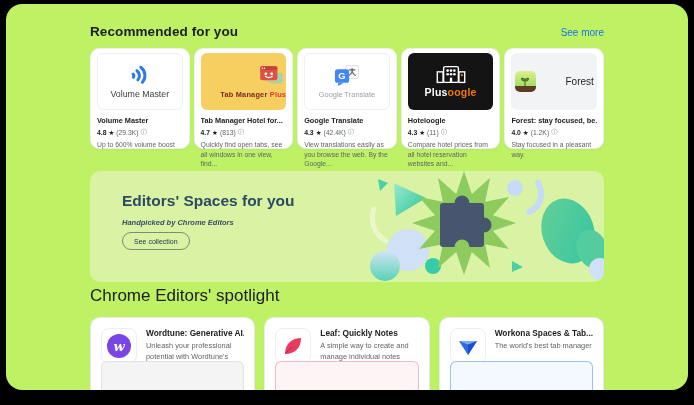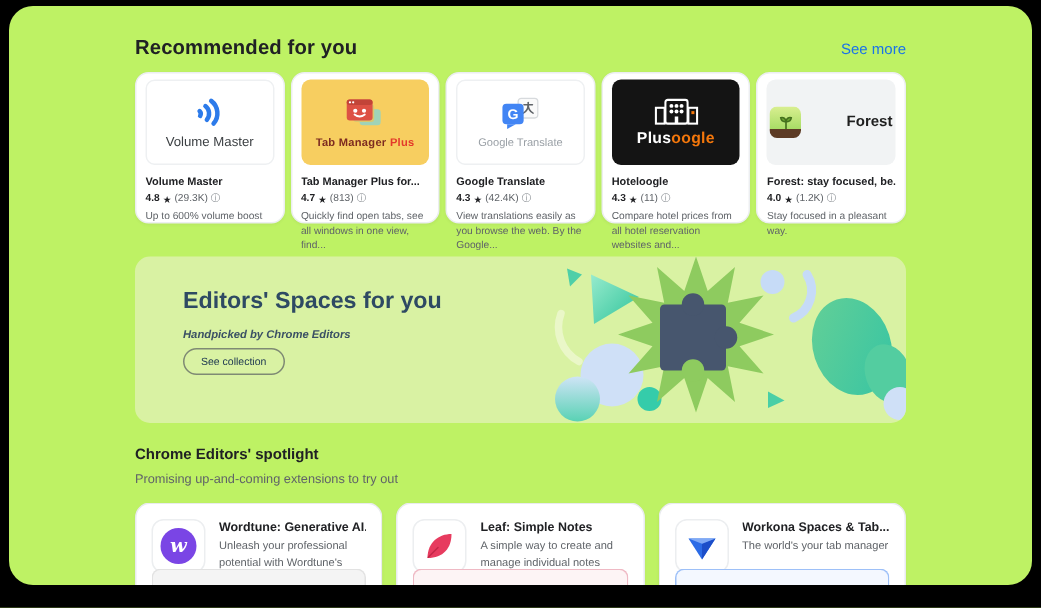--- a/index.html
+++ b/index.html
@@ -13,50 +13,50 @@
   .sec-title{font-size:13.5px;font-weight:700;color:#202124;letter-spacing:.1px;}
   .see-more{font-size:10px;color:#1a73e8;text-decoration:none;cursor:pointer;}
 
   
   .rec-row{display:flex;gap:4px;margin-top:9px;}
   .rec-card{flex:1;min-width:0;background:#fff;border:1px solid #eceef1;border-radius:9px;
     padding:4px 6px 6px 6px;box-sizing:border-box;height:101px;box-shadow:0 1px 2px rgba(60,64,67,.06);cursor:pointer;}
   .tile{height:57px;border-radius:6px;display:flex;flex-direction:column;align-items:center;
     justify-content:center;overflow:hidden;box-sizing:border-box;}
   .tile-white{background:#fff;border:1px solid #eef0f2;}
-  .tile-yellow{background:#f7ce60;}
+  .tile-yellow{background:#f7ce60;align-items:flex-end;}
   .tile-black{background:#141414;}
   .tile-gray{background:#f1f3f4;}
   .tile-row{display:flex;align-items:center;gap:6px;}
   .tile-label{font-size:8.8px;color:#3c4043;margin-top:4px;}
   .tile-label-gt{font-size:7.4px;color:#9aa0a6;margin-top:4px;}
   .tile-label-tab{font-size:7.4px;font-weight:800;color:#7c2a20;margin-top:3px;letter-spacing:.2px;}
   .tile-label-tab .accent{color:#e3392b;}
   .tile-label-hotel{font-size:10.5px;font-weight:800;color:#fff;margin-top:2px;letter-spacing:.2px;}
   .tile-label-hotel .accent{color:#f4770b;}
-  .tile-label-forest{font-size:10px;font-weight:700;color:#1f1f1f;margin-left:24px;}
+  .tile-label-forest{font-size:10px;font-weight:400;color:#1f1f1f;margin-left:24px;}
   .rec-title{font-size:7.3px;font-weight:700;color:#202124;margin-top:6px;white-space:nowrap;overflow:hidden;}
   .rating-row{display:flex;align-items:center;gap:2px;margin-top:3px;font-size:6.8px;}
   .rating-val{font-weight:700;color:#202124;}
   .star{color:#202124;font-size:6.5px;}
   .rating-count{color:#5f6368;}
   .info{color:#80868b;font-size:6.3px;cursor:pointer;}
   .rec-desc{font-size:6.8px;color:#5f6368;line-height:1.42;margin-top:3px;}
 
   
   .banner{position:relative;margin-top:22px;height:111px;border-radius:10px;background:#d9f2a3;overflow:hidden;}
   .banner-title{position:absolute;left:32px;top:21px;font-size:15.5px;font-weight:700;color:#2e4a63;}
   .banner-sub{position:absolute;left:32px;top:47px;font-size:7.5px;font-weight:700;color:#3a5064;font-style:italic;}
   .banner-btn{position:absolute;left:32px;top:61px;height:18px;padding:0 11px;border:1px solid #7f8a74;
     border-radius:999px;background:transparent;font-size:7px;color:#203a52;display:flex;align-items:center;cursor:pointer;
     font-family:"Liberation Sans",sans-serif;}
   .banner-art{position:absolute;right:0;top:0;width:240px;height:111px;}
 
   
-  .spot-title-sec{margin-top:16px;font-size:10px;font-weight:700;color:#202124;}
+  .spot-title-sec{margin-top:4px;font-size:17px;font-weight:400;color:#202124;}
   .spot-sub{margin-top:5px;font-size:8.5px;color:#5f6368;}
   .spot-row{display:flex;gap:9px;margin-top:11px;}
   .spot-card{flex:1;min-width:0;background:#fff;border:1px solid #e9ebee;border-bottom:none;
     border-radius:10px 10px 0 0;height:80px;padding:10px 10px 0 10px;box-sizing:border-box;
     position:relative;display:flex;gap:9px;cursor:pointer;box-shadow:0 1px 2px rgba(60,64,67,.05);}
   .spot-icon-tile{width:34px;height:34px;border:1px solid #eceef0;border-radius:8px;flex:none;
     display:flex;align-items:center;justify-content:center;background:#fff;}
   .spot-text{min-width:0;}
   .spot-card-title{font-size:8.3px;font-weight:700;color:#202124;white-space:nowrap;overflow:hidden;}
   .spot-card-desc{font-size:7.4px;color:#5f6368;line-height:1.42;margin-top:3px;}
@@ -114,21 +114,21 @@
             <rect x="2" y="1" width="16" height="13" rx="2" fill="#dd5144"></rect>
             <rect x="2" y="1" width="16" height="3.4" rx="1.7" fill="#c24438"></rect>
             <circle cx="4" cy="2.8" r="0.7" fill="#fff"></circle>
               <circle cx="6" cy="2.8" r="0.7" fill="#fff"></circle>
             <circle cx="7.3" cy="8" r="1.3" fill="#fff"></circle>
               <circle cx="12.7" cy="8" r="1.3" fill="#fff"></circle>
             <path d="M6.8 10.3 Q10 12.8 13.2 10.3" stroke="#fff" stroke-width="1.1" fill="none" stroke-linecap="round"></path>
           </svg>
           <div class="tile-label-tab"><span>Tab Manager </span><span class="accent">Plus</span></div>
         </div>
-        <div class="rec-title">Tab Manager Plus for...</div>
+        <div class="rec-title">Tab Manager Hotel for...</div>
         <div class="rating-row">
           <span class="rating-val">4.7</span>
           <span class="star">★</span>
           <span class="rating-count">(813)</span>
           <span class="info">ⓘ</span>
         </div>
         <div class="rec-desc">Quickly find open tabs, see all windows in one view, find...</div>
       </div>
 
       <div class="rec-card">
@@ -250,21 +250,20 @@
           <circle cx="44" cy="24" r="7.5" fill="#47566e"></circle>
           <circle cx="22" cy="46" r="7.5" fill="#8ecb5f"></circle>
         </g>
       </svg>
       <div class="banner-title">Editors' Spaces for you</div>
       <div class="banner-sub">Handpicked by Chrome Editors</div>
       <button class="banner-btn">See collection</button>
     </div>
 
     <div class="spot-title-sec">Chrome Editors' spotlight</div>
-    <div class="spot-sub">Promising up-and-coming extensions to try out</div>
 
     <div class="spot-row">
 
       <div class="spot-card">
         <div class="spot-icon-tile">
           <div class="wordtune-circle">w</div>
         </div>
         <div class="spot-text">
           <div class="spot-card-title">Wordtune: Generative AI...</div>
           <div class="spot-card-desc">Unleash your professional potential with Wordtune's GenAI tools for...</div>
@@ -273,36 +272,36 @@
       </div>
 
       <div class="spot-card">
         <div class="spot-icon-tile">
           <svg width="22" height="22" viewBox="0 0 22 22">
             <path d="M3 19 C3 8.5 10.5 3 19 3 C19 12.5 13.5 19 3 19 Z" fill="#e73b5f"></path>
             <path d="M3.5 18.5 L10 12" stroke="#c22747" stroke-width="1" stroke-linecap="round"></path>
           </svg>
         </div>
         <div class="spot-text">
-          <div class="spot-card-title">Leaf: Simple Notes</div>
+          <div class="spot-card-title">Leaf: Quickly Notes</div>
           <div class="spot-card-desc">A simple way to create and manage individual notes quickly and...</div>
         </div>
         <div class="spot-img img-pink"></div>
       </div>
 
       <div class="spot-card">
         <div class="spot-icon-tile">
           <svg width="22" height="21" viewBox="0 0 22 21">
             <polygon points="2,5 20,5 11,19" fill="#2b6be6"></polygon>
             <polygon points="11,8.5 20,5 11,19" fill="#1c4ec9"></polygon>
             <polygon points="2,5 20,5 11,8.5" fill="#7fa9f5"></polygon>
           </svg>
         </div>
         <div class="spot-text">
           <div class="spot-card-title">Workona Spaces &amp; Tab...</div>
-          <div class="spot-card-desc">The world's your tab manager</div>
+          <div class="spot-card-desc">The world's best tab manager</div>
         </div>
         <div class="spot-img img-blue"></div>
       </div>
     </div>
 
   </div>
 </div>
 
 </body></html>

